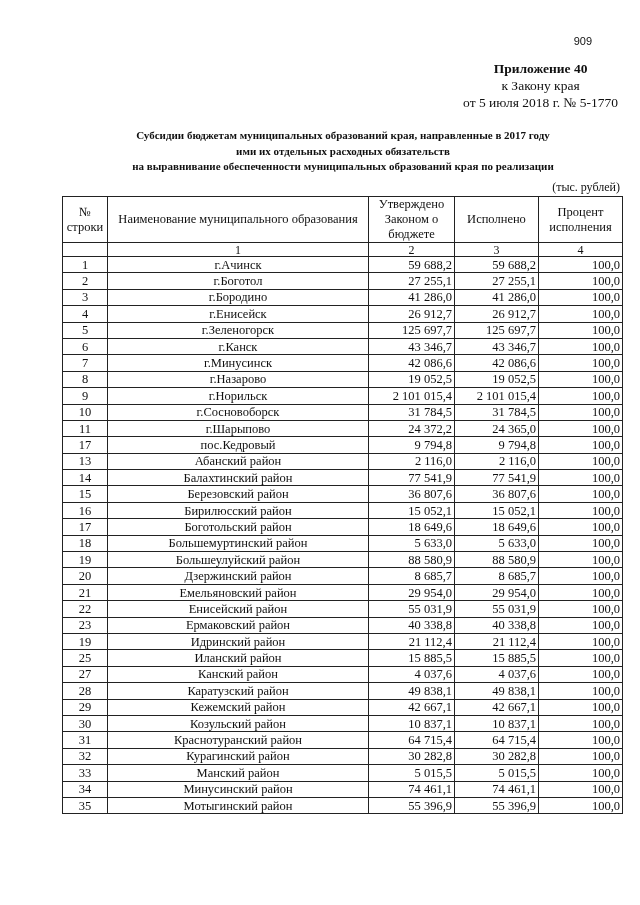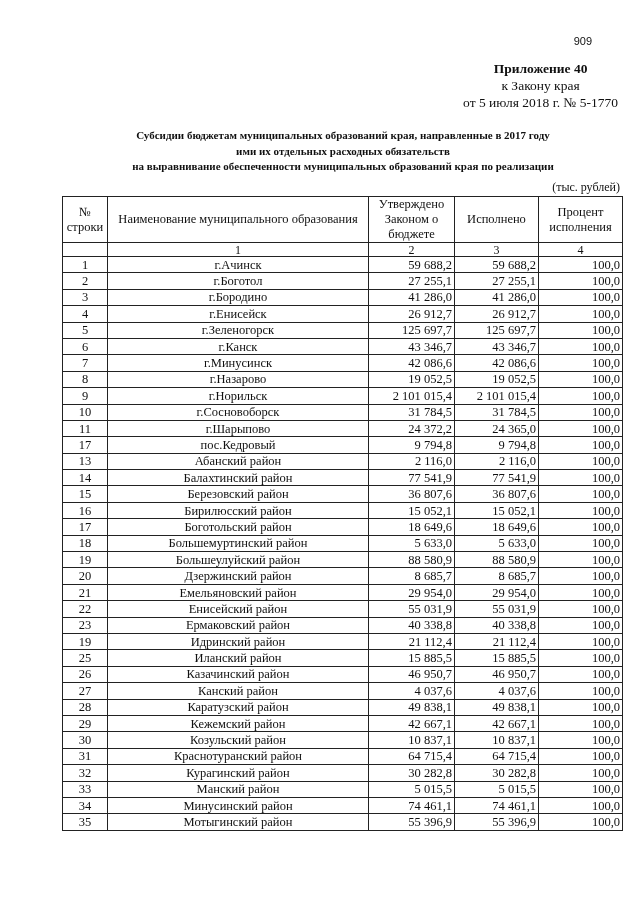--- a/index.html
+++ b/index.html
@@ -251,27 +251,20 @@
         <td class="val">100,0</td>
       </tr>
       <tr>
         <td class="num">25</td>
         <td class="name">Иланский район</td>
         <td class="val">15 885,5</td>
         <td class="val">15 885,5</td>
         <td class="val">100,0</td>
       </tr>
       <tr>
-        <td class="num">26</td>
-        <td class="name">Казачинский район</td>
-        <td class="val">46 950,7</td>
-        <td class="val">46 950,7</td>
-        <td class="val">100,0</td>
-      </tr>
-      <tr>
         <td class="num">27</td>
         <td class="name">Канский район</td>
         <td class="val">4 037,6</td>
         <td class="val">4 037,6</td>
         <td class="val">100,0</td>
       </tr>
       <tr>
         <td class="num">28</td>
         <td class="name">Каратузский район</td>
         <td class="val">49 838,1</td>

